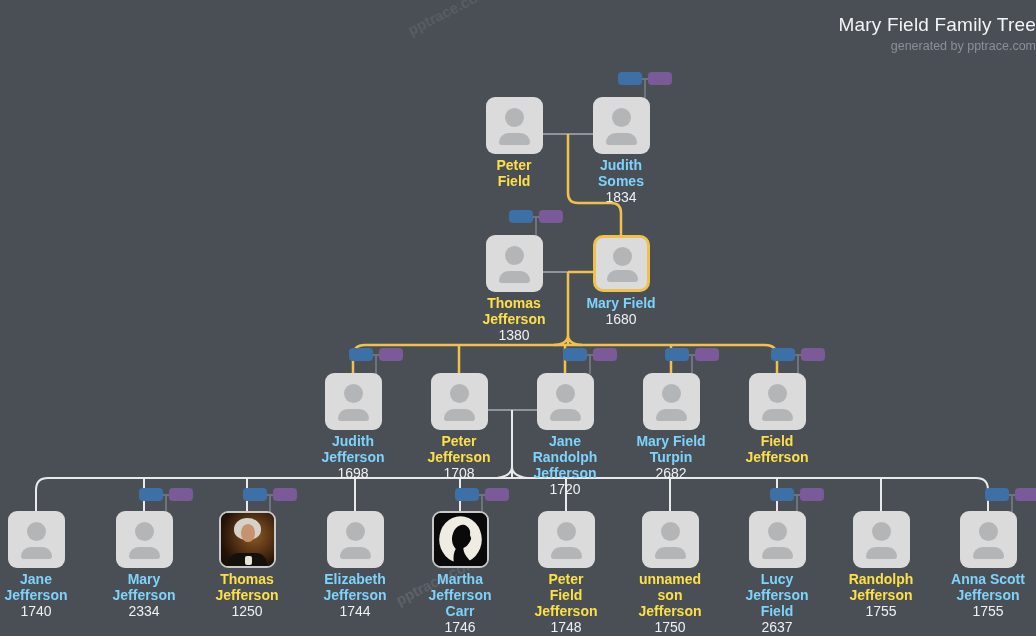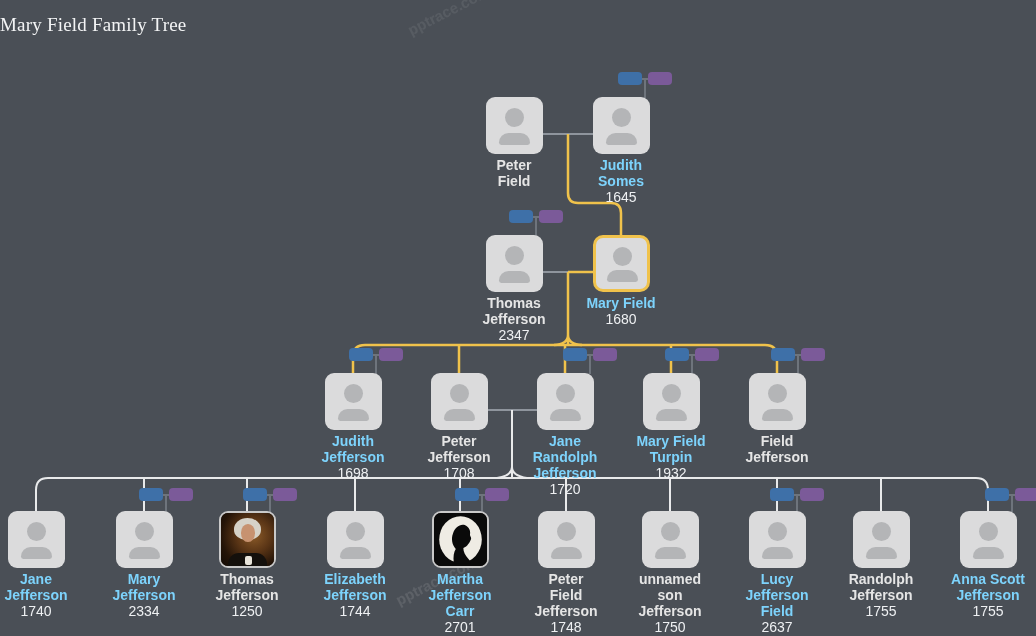--- a/index.html
+++ b/index.html
@@ -2,21 +2,21 @@
 <html><head>
 <meta charset="utf-8">
 <style>
   html,body{margin:0;padding:0;background:#33363c;}
   #stage{
     position:relative;width:1036px;height:636px;overflow:hidden;
     background:#4a4f56;
     font-family:"Liberation Sans","DejaVu Sans",sans-serif;
   }
   
-  .header{position:absolute;left:0;top:14px;width:100%;text-align:left;z-index:5;font-family:Liberation Serif, serif;}
+  .header{position:absolute;left:0;top:14px;width:100%;text-align:right;z-index:5;}
   .title{font-size:19px;font-weight:500;color:#f3f4f5;letter-spacing:.2px;}
   .subtitle{margin-top:3px;font-size:12.5px;color:#8a9099;}
   
   .wm{position:absolute;color:#ffffff;font-weight:bold;font-size:15px;
       transform:rotate(-27deg);z-index:1;pointer-events:none;}
   .wm1{left:404px;top:2px;opacity:.07;}
   .wm2{left:392px;top:572px;opacity:.10;}
   
   #wires{position:absolute;left:0;top:0;z-index:2;}
   .lgray{stroke:#8f959d;stroke-width:2;fill:none;}
@@ -43,34 +43,35 @@
   .card.photo{border:2px solid #c9c9c9;background:#120b05;}
   
   .tj-glow{position:absolute;inset:0;background:radial-gradient(circle at 62% 42%,#8a5a28 0%,#5a3516 38%,#241408 72%,#120b05 100%);}
   .tj-hair{position:absolute;left:13px;top:5px;width:27px;height:22px;background:#d6d2c8;border-radius:50% 50% 46% 46%;}
   .tj-face{position:absolute;left:20px;top:11px;width:14px;height:18px;background:#c79270;border-radius:48%;}
   .tj-coat{position:absolute;left:7px;bottom:-3px;width:39px;height:16px;background:#14100c;border-radius:11px 11px 0 0;}
   .tj-cravat{position:absolute;left:24px;bottom:1px;width:7px;height:9px;background:#e8e4da;border-radius:2px;}
   
   .name{margin-top:3px;font-size:14px;line-height:16px;font-weight:bold;}
   .name .nl{display:block;}
-  .name.male{color:#e5e5e5;}
+  .name.male{color:#fde047;}
   .name.female{color:#7dd3fc;}
   .year{font-size:14px;line-height:16px;color:#eef0f2;}
 </style>
 </head>
 <body>
 
 <div id="stage">
 
   <div class="wm wm1">pptrace.com</div>
   <div class="wm wm2">pptrace.com</div>
 
   <div class="header">
     <div class="title">Mary Field Family Tree</div>
+    <div class="subtitle">generated by pptrace.com</div>
   </div>
 
   <svg id="wires" width="1036" height="636">
 
     <path class="lgray" d="M543 134 H593 M543 272 H568 M487 410 H537"></path>
 
     <path class="lyellow" d="M568 134 V193 Q568 203 578 203 H611 Q621 203 621 213 V235"></path>
 
     <path class="lyellow" d="M568 272 H593"></path>
     <path class="lyellow" d="M568 272 V335"></path>
@@ -166,33 +167,33 @@
 
   <div class="person" style="left:569px;top:97px">
     <div class="card">
       <div class="p-head"></div>
       <div class="p-body"></div>
     </div>
     <div class="name female">
       <span class="nl">Judith</span>
       <span class="nl">Somes</span>
     </div>
-    <div class="year">1645</div>
+    <div class="year">1834</div>
   </div>
 
   <div class="person" style="left:462px;top:235px">
     <div class="card">
       <div class="p-head"></div>
       <div class="p-body"></div>
     </div>
     <div class="name male">
       <span class="nl">Thomas</span>
       <span class="nl">Jefferson</span>
     </div>
-    <div class="year">2347</div>
+    <div class="year">1380</div>
   </div>
 
   <div class="person" style="left:569px;top:235px">
     <div class="card gold">
       <div class="p-head"></div>
       <div class="p-body"></div>
     </div>
     <div class="name female">
       <span class="nl">Mary Field</span>
     </div>
@@ -238,21 +239,21 @@
 
   <div class="person" style="left:619px;top:373px">
     <div class="card">
       <div class="p-head"></div>
       <div class="p-body"></div>
     </div>
     <div class="name female">
       <span class="nl">Mary Field</span>
       <span class="nl">Turpin</span>
     </div>
-    <div class="year">1932</div>
+    <div class="year">2682</div>
   </div>
 
   <div class="person" style="left:725px;top:373px">
     <div class="card">
       <div class="p-head"></div>
       <div class="p-body"></div>
     </div>
     <div class="name male">
       <span class="nl">Field</span>
       <span class="nl">Jefferson</span>
@@ -317,21 +318,21 @@
         <rect x="0" y="0" width="56" height="56" fill="#0a0a0a"></rect>
         <ellipse cx="28" cy="28" rx="22.5" ry="24.5" fill="#efece4"></ellipse>
         <path fill="#0a0a0a" d="M21,53 C20,46 21,41 23,38 C19,34 18,27 20,22 C22,15 28,11 33,13 C37,15 39,19 38,23 C38,25 40,26 39,28 C38,30 38,31 36,33 C35,35 33,36 31,37 C31,41 33,45 36,48 C38,50 39,52 39,53 Z"></path>
       </svg>
     </div>
     <div class="name female">
       <span class="nl">Martha</span>
       <span class="nl">Jefferson</span>
       <span class="nl">Carr</span>
     </div>
-    <div class="year">2701</div>
+    <div class="year">1746</div>
   </div>
 
   <div class="person" style="left:514px;top:511px">
     <div class="card">
       <div class="p-head"></div>
       <div class="p-body"></div>
     </div>
     <div class="name male">
       <span class="nl">Peter</span>
       <span class="nl">Field</span>

